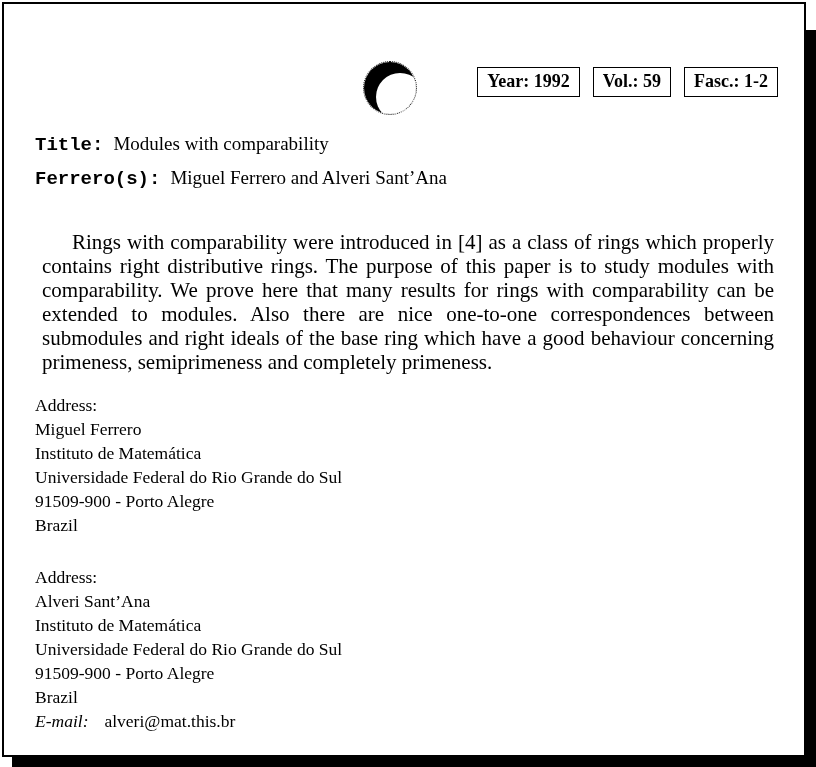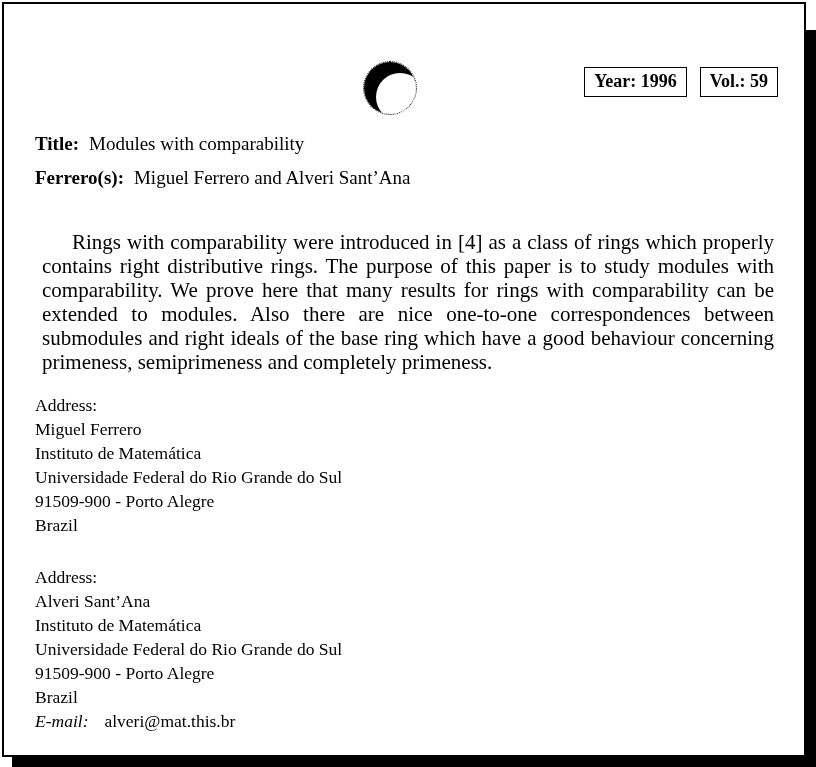--- a/index.html
+++ b/index.html
@@ -94,20 +94,21 @@
   .author-line {
     position: absolute;
     left: 31px;
     top: 161px;
     font-size: 19px;
     line-height: 26px;
   }
   .field-label {
     font-weight: bold;
     margin-right: 10px;
+    font-family: Liberation Mono, monospace;
   }
 
   
   .abstract {
     position: absolute;
     left: 26px;
     top: 214px;
     right: 18px;
     font-size: 21px;
     line-height: 24px;
@@ -142,22 +143,23 @@
   <div class="page-shadow"></div>
 
   <div class="page">
 
     <div class="logo">
       <div class="dark"></div>
       <div class="light"></div>
     </div>
 
     <div class="badges">
-      <div class="badge">Year: 1996</div>
+      <div class="badge">Year: 1992</div>
       <div class="badge">Vol.: 59</div>
+      <div class="badge">Fasc.: 1-2</div>
     </div>
 
     <div class="title-line">
       <span class="field-label">Title:</span><span>Modules with comparability</span>
     </div>
 
     <div class="author-line">
       <span class="field-label">Ferrero(s):</span><span>Miguel Ferrero and Alveri Sant’Ana</span>
     </div>
 

